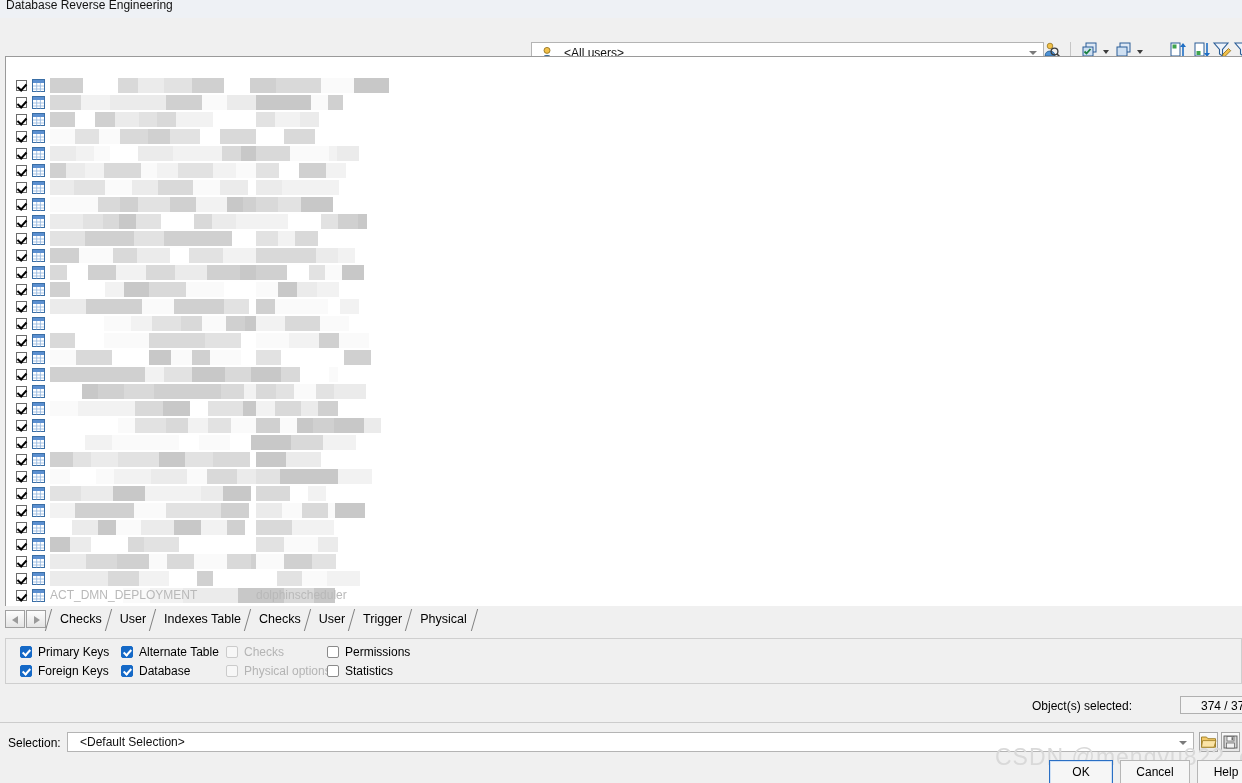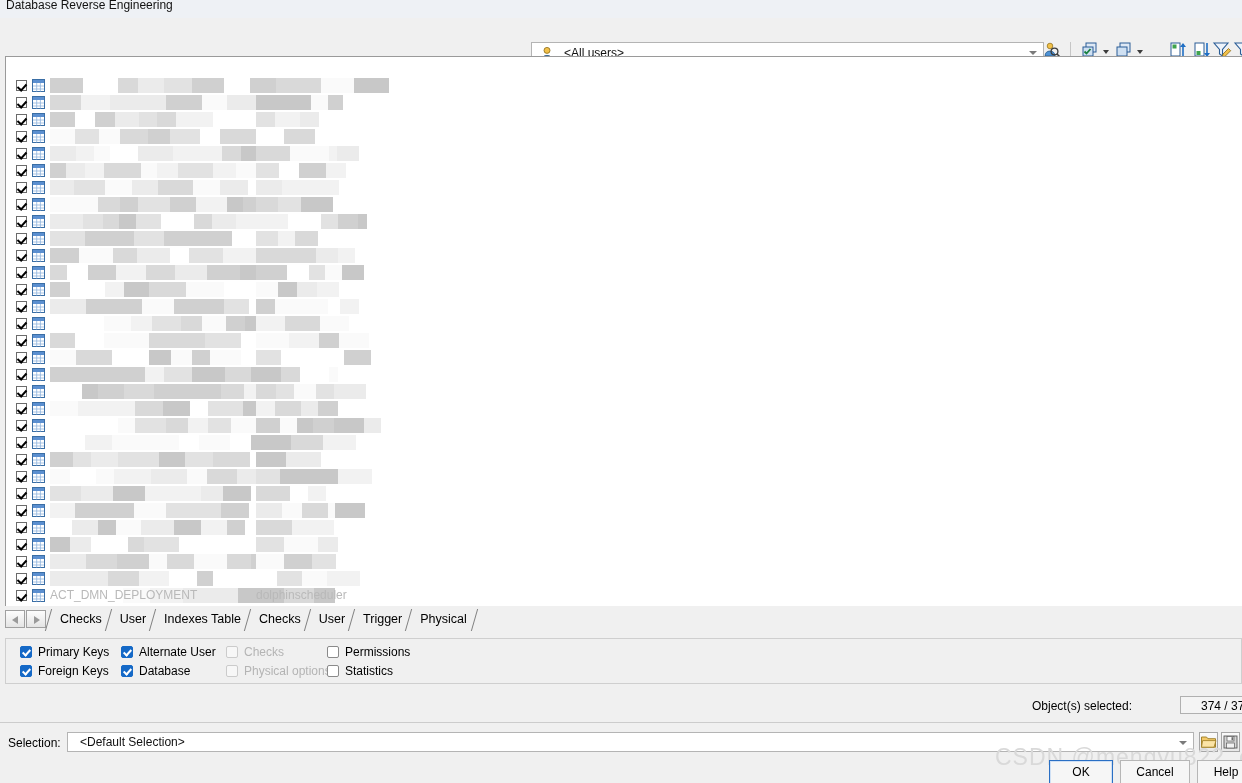--- a/index.html
+++ b/index.html
@@ -1025,21 +1025,21 @@
     </div>
 </div>
 
 <div class="optbox">
   <div class="opt on" id="opt0" style="left:14px;top:6px;">
       <span class="box"></span>
       <span class="lbl">Primary Keys</span>
     </div>
   <div class="opt on" id="opt1" style="left:115px;top:6px;">
       <span class="box"></span>
-      <span class="lbl">Alternate User</span>
+      <span class="lbl">Alternate Table</span>
     </div>
   <div class="opt disabled" id="opt2" style="left:220px;top:6px;">
       <span class="box"></span>
       <span class="lbl">Checks</span>
     </div>
   <div class="opt" id="opt3" style="left:321px;top:6px;">
       <span class="box"></span>
       <span class="lbl">Permissions</span>
     </div>
   <div class="opt on" id="opt4" style="left:14px;top:25px;">

